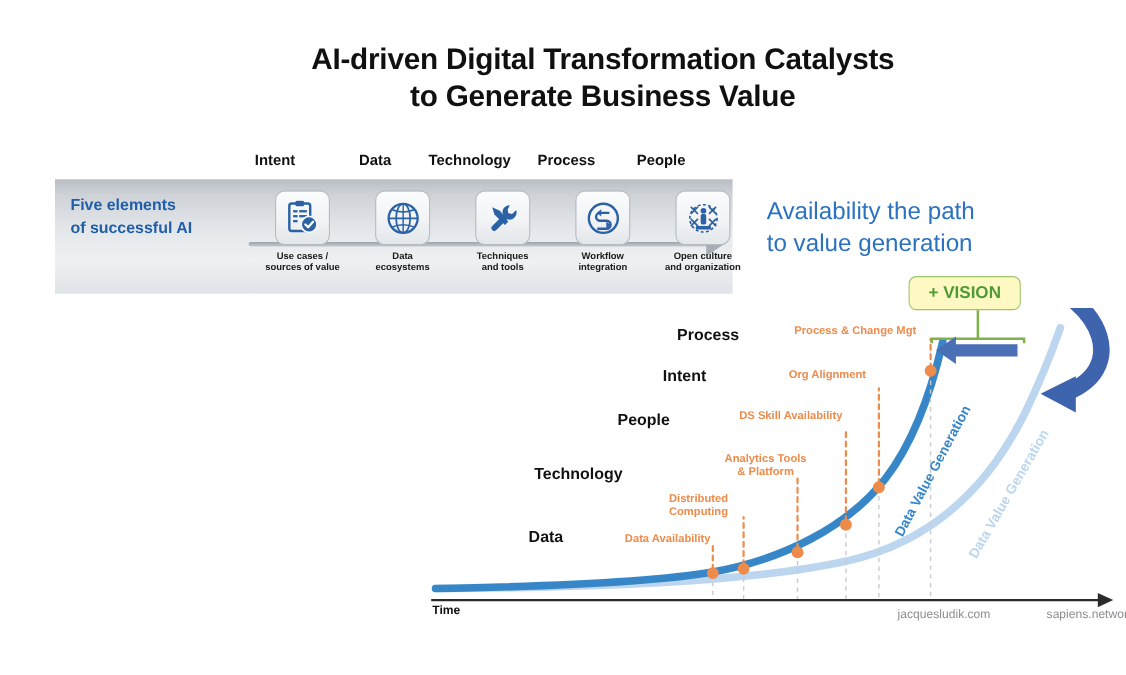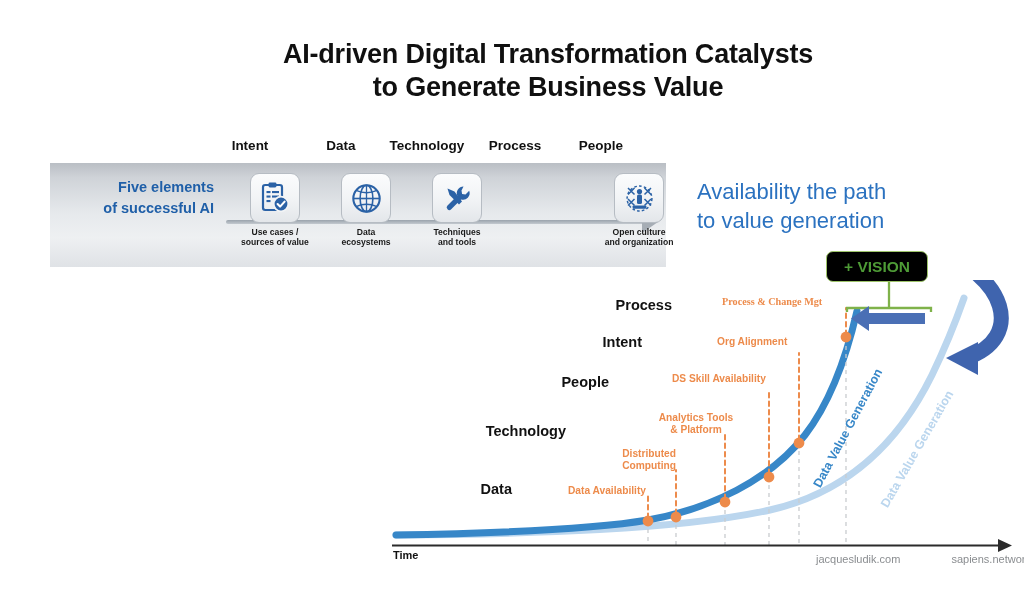--- a/index.html
+++ b/index.html
@@ -66,21 +66,20 @@
   }
   #fe-title {
     position: absolute;
     left: 14px;
     top: 14px;
     width: 150px;
     font-size: 14.5px;
     font-weight: bold;
     color: #1f5fa8;
     line-height: 1.42;
-    text-align: right;
   }
   #fe-connector {
     position: absolute;
     left: 176px;
     top: 57px;
     width: 424px;
     height: 4px;
     background: linear-gradient(180deg,#9aa3ac,#c3c9cf);
     border-radius: 2px;
   }
@@ -135,21 +134,21 @@
     line-height: 1.33;
   }
 
   
   #vision-box {
     position: absolute;
     left: 826px;
     top: 251px;
     width: 102px;
     height: 31px;
-    background: #000000;
+    background: #fef9c3;
     border: 1.8px solid #9ec46a;
     border-radius: 7px;
     display: flex;
     align-items: center;
     justify-content: center;
     font-size: 15.5px;
     font-weight: bold;
     color: #4e9b36;
     box-sizing: border-box;
   }
@@ -283,20 +282,34 @@
           <path d="M21.5 3.5 a6.6 6.6 0 0 0 -6.2 9.2 L5.5 22.5 a2.6 2.6 0 0 0 3.7 3.7 l9.8 -9.8 a6.6 6.6 0 0 0 8.2 -8.6 l-3.7 3.7 -3.4 -0.6 -0.6 -3.4 z" fill="#2b62a6"></path>
           <path d="M12.5 8.5 L5.5 5.5 L7.5 12 L17 21.5 l3 -3 z" fill="#2b62a6"></path>
         </svg>
       </div>
       <div class="fe-caption">
         <div>Techniques</div>
         <div>and tools</div>
       </div>
     </div>
 
+    <div class="fe-item" style="left:435px;">
+      <div class="fe-iconbox">
+        <svg width="31" height="31" viewBox="0 0 31 31">
+          <circle cx="15.5" cy="15.5" r="13.2" fill="none" stroke="#2b62a6" stroke-width="2.2"></circle>
+          <path d="M21 10.5 H12.5 a3.6 3.6 0 0 0 0 7.2 h6 a3.6 3.6 0 0 1 0 7.2 H10" fill="none" stroke="#2b62a6" stroke-width="2.2"></path>
+          <path d="M13.6 7.2 L9.6 10.5 L13.6 13.8 z" fill="#2b62a6"></path>
+          <path d="M18.2 21.6 L22.2 24.9 L18.2 28.2 z" fill="#2b62a6" transform="translate(0,-3.3)"></path>
+        </svg>
+      </div>
+      <div class="fe-caption">
+        <div>Workflow</div>
+        <div>integration</div>
+      </div>
+    </div>
 
     <div class="fe-item" style="left:526px;">
       <div class="fe-iconbox">
         <svg width="31" height="31" viewBox="0 0 31 31">
           <circle cx="15.5" cy="15.5" r="12.4" fill="none" stroke="#2b62a6" stroke-width="1.5" stroke-dasharray="2.6 2.2"></circle>
           <circle cx="15.5" cy="8.6" r="2.6" fill="#2b62a6"></circle>
           <rect x="13" y="11.6" width="5" height="9.4" rx="1.6" fill="#2b62a6"></rect>
           <rect x="8.6" y="22.4" width="13.8" height="3.3" rx="1.1" fill="#2b62a6"></rect>
           <path d="M4 5 L10.5 11.5 M10.5 5 L4 11.5" stroke="#2b62a6" stroke-width="1.5"></path>
           <path d="M20.5 5 L27 11.5 M27 5 L20.5 11.5" stroke="#2b62a6" stroke-width="1.5"></path>
@@ -380,34 +393,34 @@
 </div>
 
 <div class="ch-lab-black" style="left:600px; top:297px; width:72px;">Process</div>
 <div class="ch-lab-black" style="left:580px; top:334px; width:62px;">Intent</div>
 <div class="ch-lab-black" style="left:543px; top:374px; width:66px;">People</div>
 <div class="ch-lab-black" style="left:460px; top:423px; width:106px;">Technology</div>
 <div class="ch-lab-black" style="left:452px; top:481px; width:60px;">Data</div>
 
 <div class="ch-lab-orange" style="left:568px; top:485px;">Data Availability</div>
 
-<div class="ch-lab-orange ctr" style="left:594px; top:448px; width:82px;text-align:right;">
+<div class="ch-lab-orange ctr" style="left:594px; top:448px; width:82px;">
   <div>Distributed</div>
   <div>Computing</div>
 </div>
 
 <div class="ch-lab-orange ctr" style="left:652px; top:412px; width:88px;">
   <div>Analytics Tools</div>
   <div>&amp; Platform</div>
 </div>
 
 <div class="ch-lab-orange" style="left:672px; top:373px;">DS Skill Availability</div>
 
 <div class="ch-lab-orange" style="left:717px; top:336px;">Org Alignment</div>
 
-<div class="ch-lab-orange" style="left:722px; top:296px;font-family:Liberation Serif, serif;">Process &amp; Change Mgt</div>
+<div class="ch-lab-orange" style="left:722px; top:296px;">Process &amp; Change Mgt</div>
 
 <div id="time-label">Time</div>
 
 <div id="footer">
   <span>jacquesludik.com</span>
   <span>sapiens.network</span>
 </div>
 
 </body></html>

